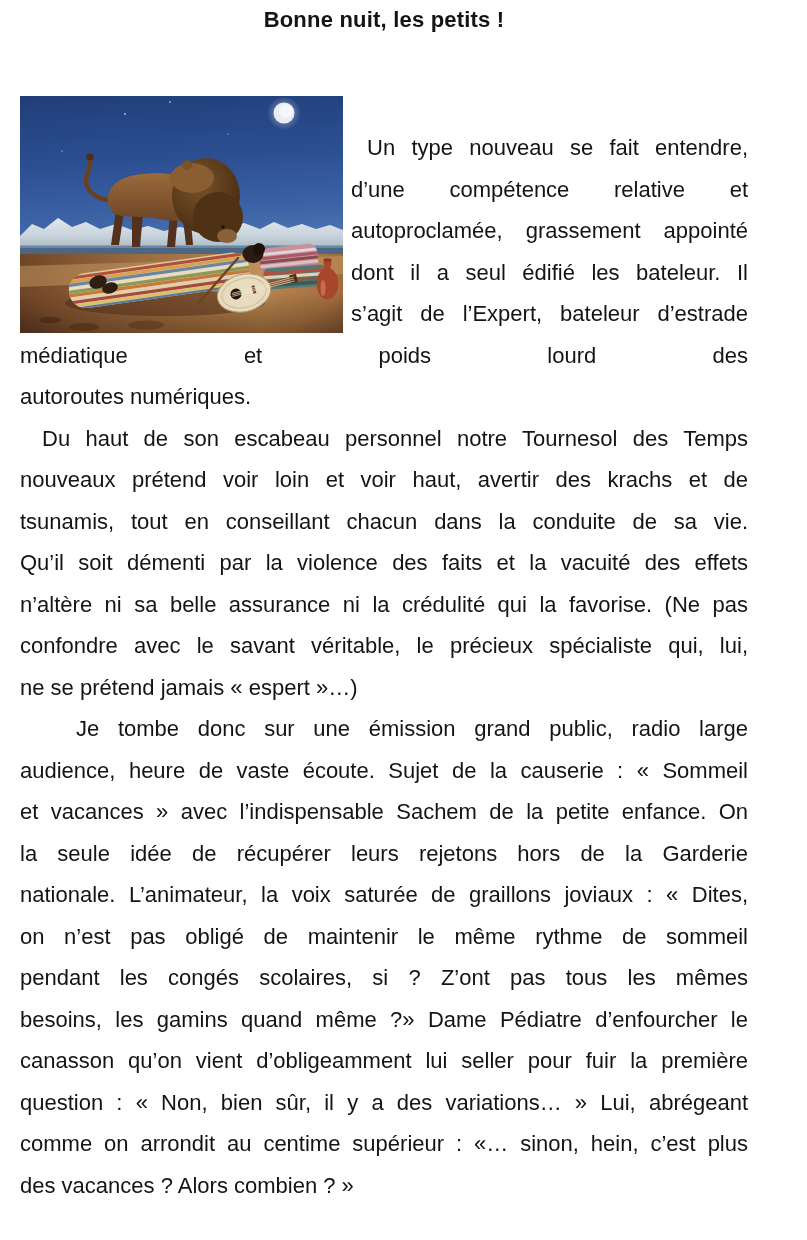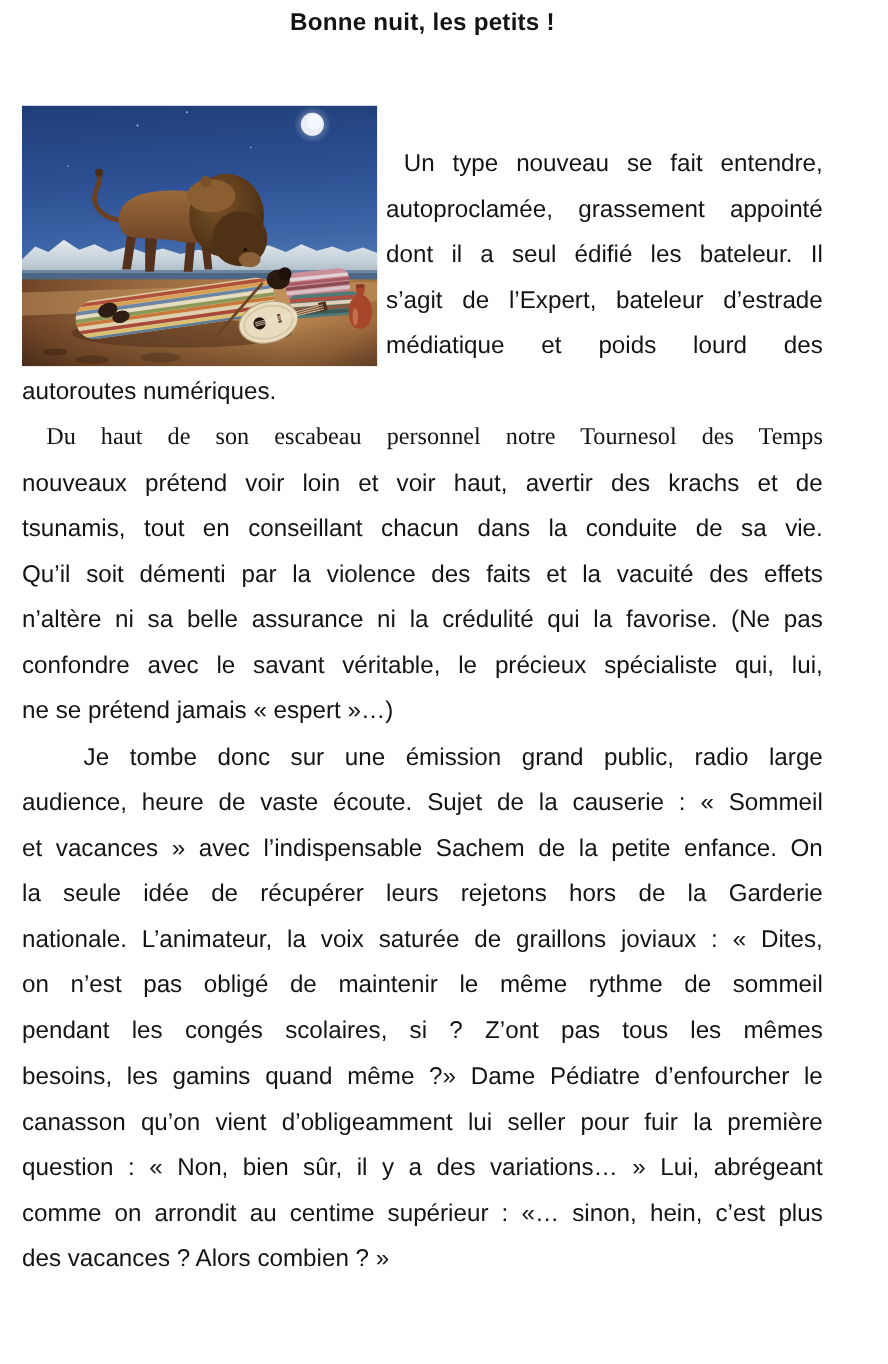--- a/index.html
+++ b/index.html
@@ -31,21 +31,21 @@
   .painting svg { display:block; width:323px; height:237px; }
   .para { margin:0; }
   .line {
     display:block;
     text-align:justify;
     text-align-last:justify;
     line-height:41.5px;
   }
   .line.last { text-align-last:left; }
   .para1 .line.first { text-indent:16px;margin-left:37px; }
-  .para2 .line.first { text-indent:22px;font-family:Liberation Serif, serif; }
+  .para2 .line.first { text-indent:22px; }
   .para3 .line.first { text-indent:8px;margin-left:48px; }
 </style>
 </head>
 <body>
 
 <div class="page">
 
   <h1 class="doc-title">Bonne nuit, les petits !</h1>
 
   <div class="body-text">
@@ -213,20 +213,21 @@
             <ellipse cx="303" cy="192" rx="2.5" ry="8" fill="#c97954" opacity="0.8"></ellipse>
             <ellipse cx="307.5" cy="164" rx="4.2" ry="1.8" fill="#8a3a22"></ellipse>
           </g>
 
           <rect x="0" y="0" width="323" height="237" fill="url(#vig)"></rect>
         </svg>
       </div>
 
     <div class="para para1">
           <div class="line first">Un type nouveau se fait entendre,</div>
+          <div class="line">d’une compétence relative et</div>
           <div class="line">autoproclamée, grassement appointé</div>
           <div class="line">dont il a seul édifié les bateleur. Il</div>
           <div class="line">s’agit de l’Expert, bateleur d’estrade médiatique et poids lourd des</div>
           <div class="line last">autoroutes numériques.</div>
         </div>
         <div class="para para2">
           <div class="line first">Du haut de son escabeau personnel notre Tournesol des Temps</div>
           <div class="line">nouveaux prétend voir loin et voir haut, avertir des krachs et de</div>
           <div class="line">tsunamis, tout en conseillant chacun dans la conduite de sa vie.</div>
           <div class="line">Qu’il soit démenti par la violence des faits et la vacuité des effets</div>

